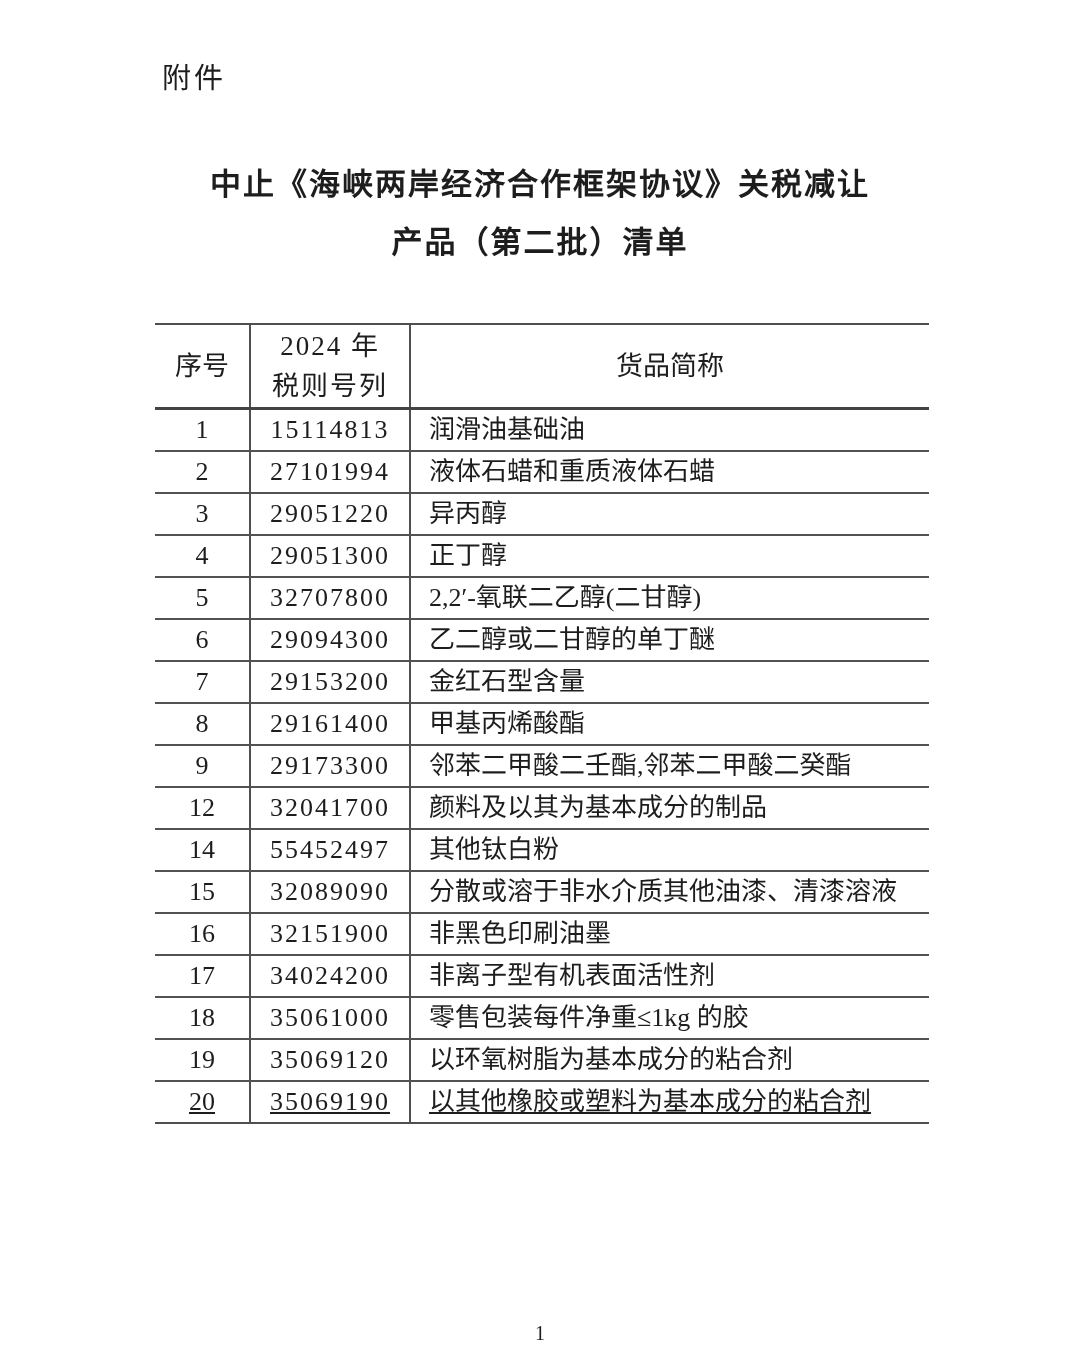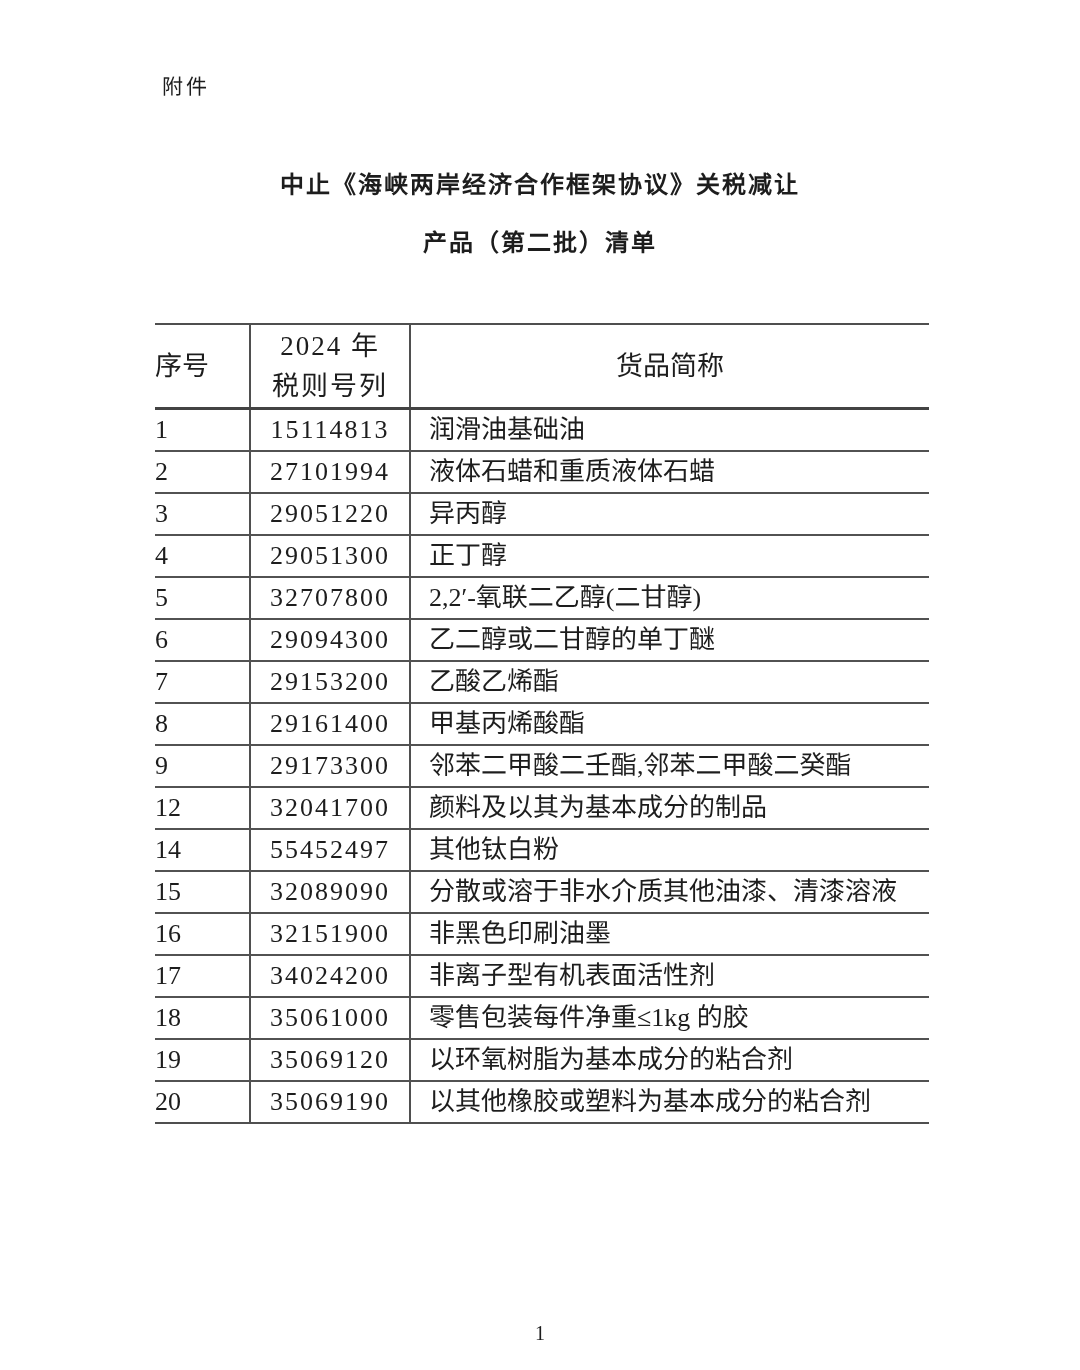--- a/index.html
+++ b/index.html
@@ -12,32 +12,31 @@
     position: relative;
     background: #ffffff;
     color: #1d1d1d;
     font-family: "Liberation Serif", "DejaVu Serif", serif;
     overflow: hidden;
   }
   .attachment-label {
     position: absolute;
     top: 54px;
     left: 162px;
-    font-size: 21px;
+    font-size: 29px;
     letter-spacing: 3px;
-    margin-top: 16px;
   }
   .doc-title {
     position: absolute;
     top: 156px;
     left: 0;
     width: 1080px;
     text-align: center;
     font-weight: bold;
-    font-size: 24px;
+    font-size: 31px;
     line-height: 58px;
     letter-spacing: 2px;
   }
   table.doc-table {
     position: absolute;
     top: 323px;
     left: 155px;
     width: 774px;
     border-collapse: collapse;
     table-layout: fixed;
@@ -60,22 +59,23 @@
   .doc-table tbody td {
     height: 38px;
     font-size: 26px;
     line-height: 38px;
     vertical-align: middle;
     border-bottom: 2px solid #525252;
     padding: 1px 0;
   }
   .doc-table tbody tr:last-child td {
     border-bottom: none;
-  }
-  .doc-table .c1 { text-align: left; }
+    text-decoration: underline;
+  }
+  .doc-table .c1 { text-align: center; }
   .doc-table .c2 {
     text-align: center;
     letter-spacing: 2px;
     border-left: 2px solid #4f4f4f;
   }
   .doc-table .c3 {
     text-align: left;
     padding-left: 18px;
     padding-right: 8px;
     border-left: 2px solid #4f4f4f;
@@ -143,21 +143,21 @@
         <td class="c3">2,2′-氧联二乙醇(二甘醇)</td>
       </tr>
       <tr>
         <td class="c1">6</td>
         <td class="c2">29094300</td>
         <td class="c3">乙二醇或二甘醇的单丁醚</td>
       </tr>
       <tr>
         <td class="c1">7</td>
         <td class="c2">29153200</td>
-        <td class="c3">乙酸乙烯酯</td>
+        <td class="c3">金红石型含量</td>
       </tr>
       <tr>
         <td class="c1">8</td>
         <td class="c2">29161400</td>
         <td class="c3">甲基丙烯酸酯</td>
       </tr>
       <tr>
         <td class="c1">9</td>
         <td class="c2">29173300</td>
         <td class="c3">邻苯二甲酸二壬酯,邻苯二甲酸二癸酯</td>

